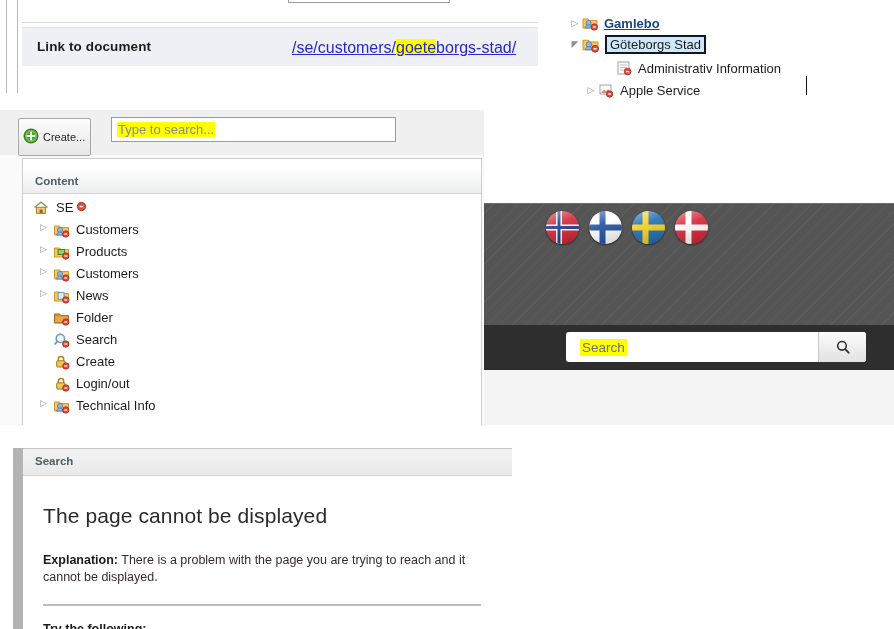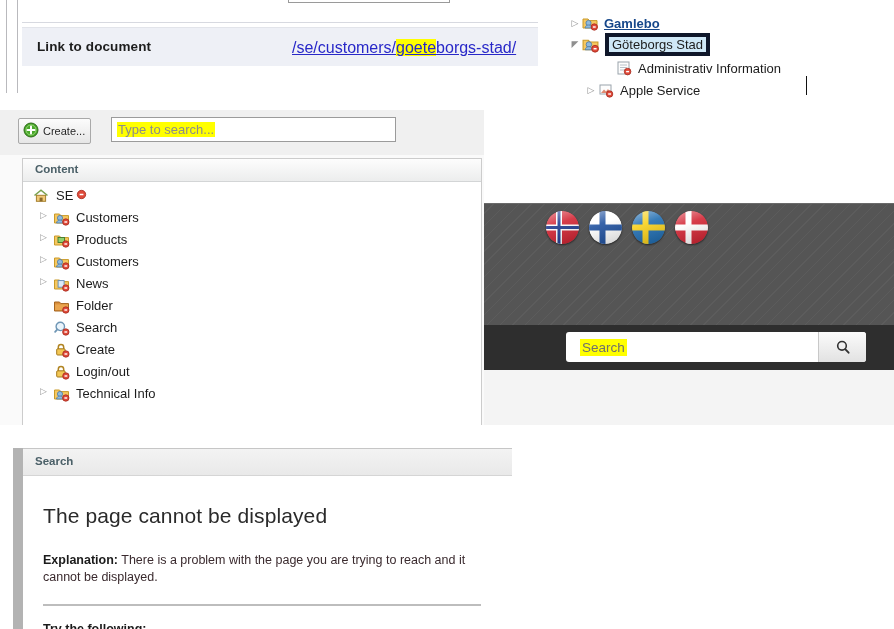--- a/index.html
+++ b/index.html
@@ -73,21 +73,21 @@
     left: 0; top: 110px;
     width: 484px; height: 315px;
     background: #fafafa;
   }
   .tb-toolbar {
     position: absolute; left: 0; top: 0; width: 484px; height: 45px;
     background: #f0f0f0;
   }
   .btn-create {
     position: absolute; left: 18px; top: 8px;
-    width: 73px; height: 26px;
+    width: 73px; height: 38px;
     background: linear-gradient(#fcfcfc, #e6e6e6);
     border: 1px solid #a9a9a9;
     border-radius: 2px;
     display: flex; align-items: center;
     cursor: pointer;
     box-sizing: border-box;
   }
   .btn-create .plus-ic { margin-left: 4px; flex: none; }
   .btn-create .lbl {
     margin-left: 4px; font-size: 11px; color: #262626;
@@ -110,20 +110,21 @@
     width: 460px; height: 267px;
     background: #ffffff;
     border: 1px solid #ccc;
     border-bottom: none;
     box-sizing: border-box;
   }
   .tb-panel-hd {
     height: 22px;
     background: linear-gradient(#fdfdfd, #eceded);
     border-bottom: 1px solid #d3d5d6;
+    margin-top: 12px;
   }
   .tb-panel-hd span {
     display: block; padding: 4px 0 0 12px;
     font-size: 11.5px; font-weight: bold; color: #4b6068;
   }
   .tree { padding: 6px 0 0 0; }
   .tnode {
     display: flex; align-items: flex-start;
     height: 22px;
     padding-left: 10px;
@@ -261,21 +262,21 @@
   }
   .t2node {
     display: flex; align-items: center;
     height: 22px; font-size: 13px; color: #1c1c1c;
     cursor: pointer; white-space: nowrap;
   }
   .t2node .arw { width: 14px; flex: none; font-size: 9px; color: #8f8f8f; text-align: center; }
   .t2node .ic2 { flex: none; margin-right: 6px; display: flex; }
   .sel-lbl {
     background: #cfe8f7;
-    border: 4px solid #0f172a;
+    border: 2px solid #0f172a;
     padding: 0 3px;
     line-height: 15px;
   }
   .clip-top { position: absolute; left: 0; top: 0; width: 334px; height: 100px; }
 </style>
 </head>
 <body>
 
 <div id="panel-prop">
   <div class="edge-a"></div>

